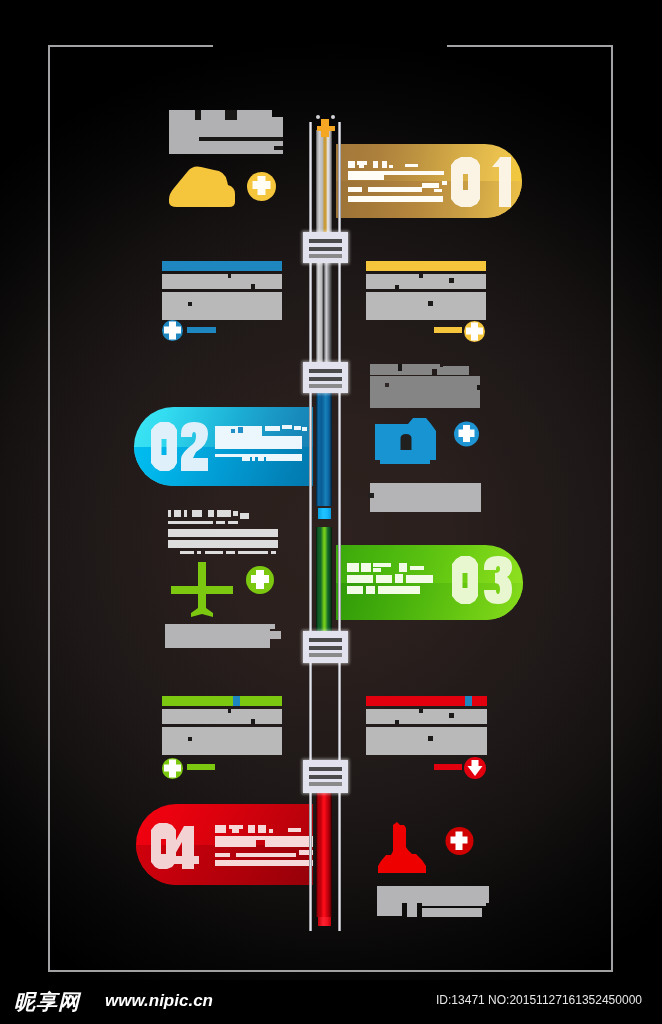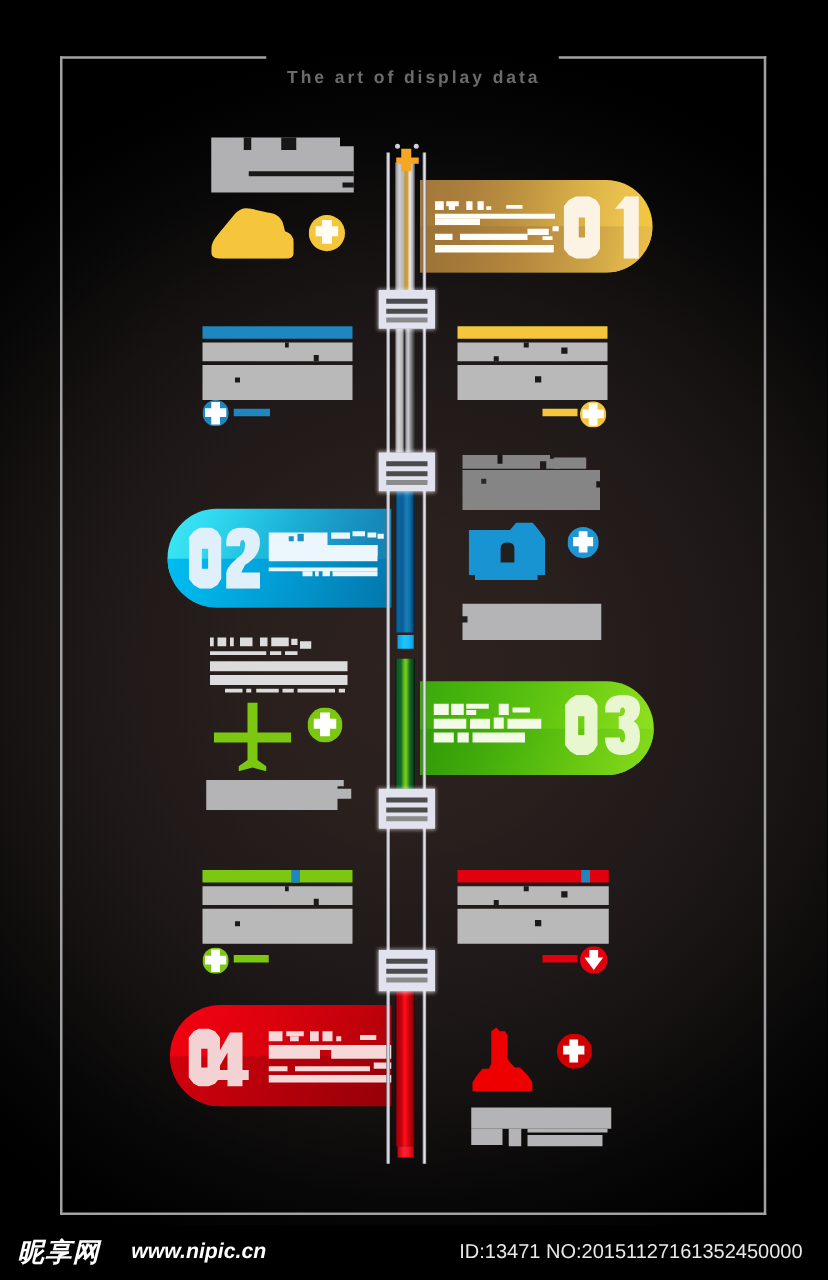--- a/index.html
+++ b/index.html
@@ -154,36 +154,35 @@
      background:linear-gradient(118deg,#f30110 0%,#eb010f 18%,#db010d 40%,#c9010c 62%,#b8010b 82%,#ab0109 100%);}
   .bn4:after{content:"";position:absolute;left:0;top:50%;width:100%;height:50%;
      background:linear-gradient(118deg,#cf000c 0%,#c7000c 20%,#b8000b 44%,#ab000a 66%,#9e0009 86%,#940008 100%);}
   .bn4 .bn-txt{left:79px;top:21px;width:110px;height:42px;z-index:3;}
   .bn4 .bn-txt i{background:#f6d8d8;}
   .bn4 .bn-num{left:15px;top:19px;z-index:3;}
   .bn4 .bn-num svg{overflow:visible;}
   .footer{position:absolute;left:0;bottom:0;width:662px;height:44px;background:#000;}
   .wm-cn{position:absolute;left:14px;top:8px;color:#fff;font-weight:bold;font-style:italic;font-size:21px;letter-spacing:1px;}
   .wm-url{position:absolute;left:105px;top:11px;color:#fff;font-weight:bold;font-style:italic;font-size:17px;}
-  .wm-id{position:absolute;right:20px;top:13px;color:#e8e8e8;font-size:16px;text-align:center;}
+  .wm-id{position:absolute;right:20px;top:13px;color:#e8e8e8;font-size:12px;text-align:center;}
 </style>
 </head>
 <body>
 
 <div id="page">
   <div class="glow"></div>
   <div class="glow2"></div>
 
   <div class="frm-left"></div>
   <div class="frm-right"></div>
   <div class="frm-bottom"></div>
   <div class="frm-top-l"></div>
   <div class="frm-top-r"></div>
 
-  <div class="title-sub">The art of display data</div>
 
   <div class="tb tb-s1head">
     <i style="left:0;top:0;width:103px;height:44px"></i>
     <i style="left:103px;top:7px;width:11px;height:37px"></i>
     <i class="cut" style="left:26px;top:0;width:6px;height:10px"></i>
     <i class="cut" style="left:56px;top:0;width:12px;height:10px"></i>
     <i class="cut" style="left:30px;top:27px;width:84px;height:4px"></i>
     <i class="cut" style="left:105px;top:36px;width:9px;height:4px"></i>
   </div>
   <div class="ico icon-cloud">

